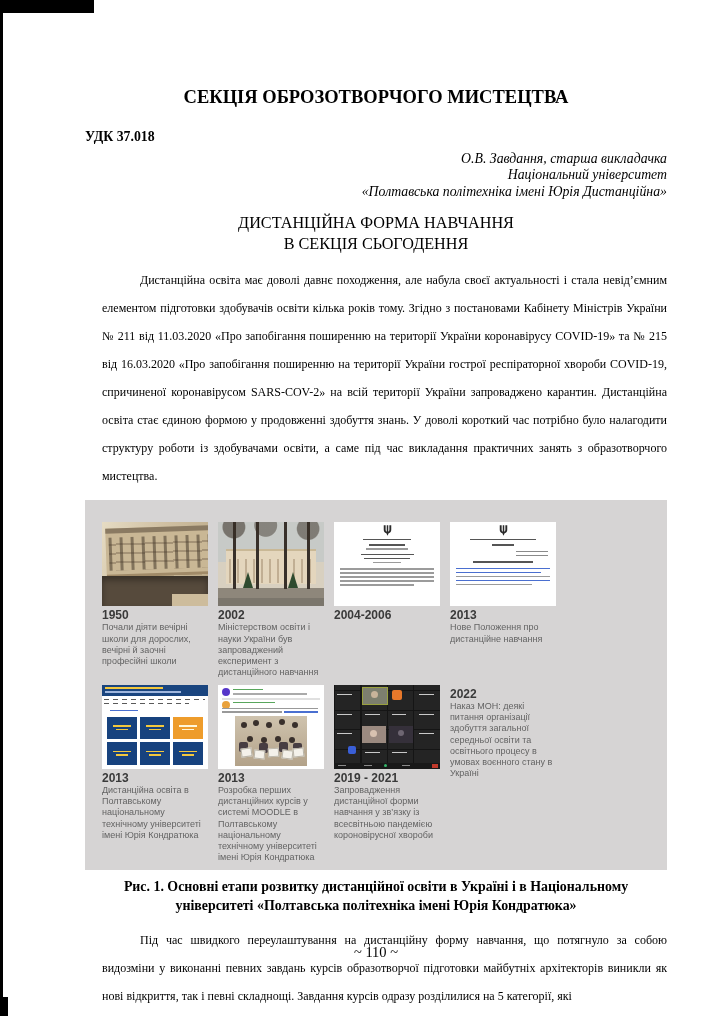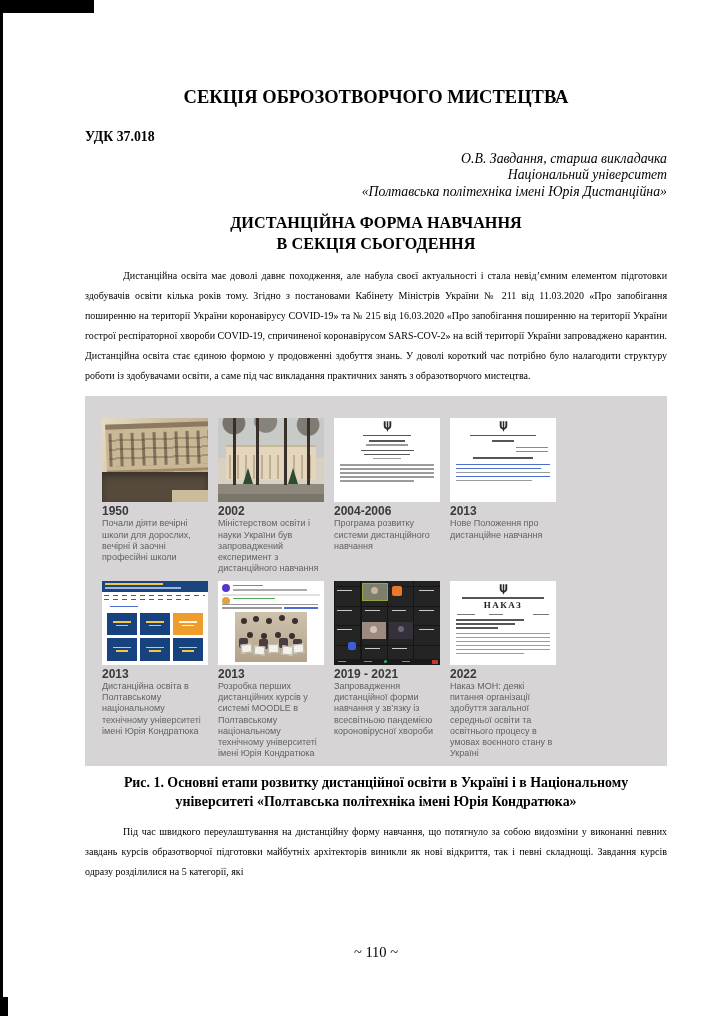--- a/index.html
+++ b/index.html
@@ -8,22 +8,22 @@
   
   .art{position:absolute;background:#000;}
   .art-top{left:0;top:0;width:94px;height:13px;}
   .art-line{left:0;top:0;width:3px;height:1016px;}
   .art-blob{left:0;top:997px;width:8px;height:19px;}
 
   .content{position:absolute;left:85px;top:0;width:582px;}
   .section-title{margin:86px 0 0 0;text-align:center;font-weight:bold;font-size:18.5px;line-height:22px;}
   .udc{margin-top:21px;font-weight:bold;font-size:13.8px;}
   .authors{margin-top:6px;text-align:right;font-style:italic;font-size:13.8px;line-height:16.4px;}
-  .art-title{margin:13px 0 0 0;text-align:center;font-weight:bold;font-size:16.2px;line-height:21px;}
-  .para{margin:11px 0 0 0;text-align:justify;font-size:10px;line-height:20px;text-indent:38px;}
+  .art-title{margin:13px 0 0 0;text-align:center;font-weight:normal;font-size:16.2px;line-height:21px;}
+  .para{margin:11px 0 0 17px;text-align:justify;font-size:12px;line-height:28px;text-indent:38px;}
   .caption{margin:7px 0 0 0;text-align:center;font-weight:bold;font-size:13.9px;line-height:19px;}
   .pagenum{position:absolute;left:85px;top:944px;width:582px;text-align:center;font-size:14.5px;}
 
   
   .figure{margin-top:10px;width:582px;box-sizing:border-box;background:#d6d4d4;
           padding:22px 0 6px 17px;}
   .fig-grid{display:grid;grid-template-columns:repeat(4,106px);column-gap:10px;row-gap:6px;}
   .panel{width:106px;font-family:"Liberation Sans", sans-serif;}
   .p-img{position:relative;width:106px;height:84px;overflow:hidden;background:#fff;}
   .p-year{margin-top:2px;font-size:12px;line-height:14px;font-weight:bold;color:#3a3a3a;}
@@ -176,21 +176,20 @@
             <div class="ln d" style="width:50%;margin-top:4px"></div>
             <div class="ln d" style="width:44%"></div>
             <div class="ln" style="width:26%"></div>
             <div class="ln j" style="margin-top:5px"></div>
             <div class="ln j"></div>
             <div class="ln j"></div>
             <div class="ln j"></div>
             <div class="ln j" style="width:70%;margin-right:auto"></div>
           </div>
           <div class="p-year">2004-2006</div>
-          <div class="p-desc">Програма розвитку системи дистанційного навчання</div>
         </div>
 
         <div class="panel">
           <div class="p-img">
             <svg class="trident" viewBox="0 0 24 28">
                 <path fill="#2b2b2b" d="M2 0h5v12q0 4 3 5V0h4v17q3-1 3-5V0h5v12q0 8-7 9l-3 7-3-7q-7-1-7-9Z"></path>
               </svg>
             <div class="ln d" style="width:62%"></div>
             <div class="ln d" style="width:20%;margin-top:4px"></div>
             <div class="ln r" style="width:30%;margin-left:auto;margin-right:8px;margin-top:5px;height:1.5px;background:#8a8a8a"></div>
@@ -311,41 +310,20 @@
               <div class="zn" style="left:30px;top:2px;width:8px;background:#8a8a8a"></div>
               <div class="zn" style="left:68px;top:2px;width:8px;background:#8a8a8a"></div>
               <div class="zv" style="right:2px;top:1px;width:6px;height:4px;background:#c0392b"></div>
             </div>
           </div>
           <div class="p-year">2019 - 2021</div>
           <div class="p-desc">Запровадження дистанційної форми навчання у зв’язку із всесвітньою пандемією короновірусної хвороби</div>
         </div>
 
         <div class="panel">
-          <div class="p-img">
-            <svg class="trident" viewBox="0 0 24 28">
-                <path fill="#2b2b2b" d="M2 0h5v12q0 4 3 5V0h4v17q3-1 3-5V0h5v12q0 8-7 9l-3 7-3-7q-7-1-7-9Z"></path>
-              </svg>
-            <div class="ln d" style="width:78%"></div>
-            <div class="nakaz-title">НАКАЗ</div>
-            <div class="sign-row">
-              <div class="sr" style="left:2px;width:18px"></div>
-              <div class="sr" style="left:34px;width:14px"></div>
-              <div class="sr" style="right:2px;width:16px"></div>
-            </div>
-            <div class="ln d l" style="width:64%"></div>
-            <div class="ln d l" style="width:56%"></div>
-            <div class="ln d l" style="width:40%"></div>
-            <div class="ln j" style="margin-top:4px"></div>
-            <div class="ln j"></div>
-            <div class="ln j"></div>
-            <div class="ln j"></div>
-            <div class="ln j"></div>
-            <div class="ln j" style="width:64%;margin-right:auto"></div>
-          </div>
           <div class="p-year">2022</div>
           <div class="p-desc">Наказ МОН: деякі питання організації здобуття загальної середньої освіти та освітнього процесу в умовах воєнного стану в Україні</div>
         </div>
 
       </div>
     </div>
 
     <div class="caption">Рис. 1. Основні етапи розвитку дистанційної освіти в Україні і в Національному університеті «Полтавська політехніка імені Юрія Кондратюка»</div>
 
     <p class="para">Під час швидкого переулаштування на дистанційну форму навчання, що потягнуло за собою видозміни у виконанні певних завдань курсів образотворчої підготовки майбутніх архітекторів виникли як нові відкриття, так і певні складнощі. Завдання курсів одразу розділилися на 5 категорії, які</p>

